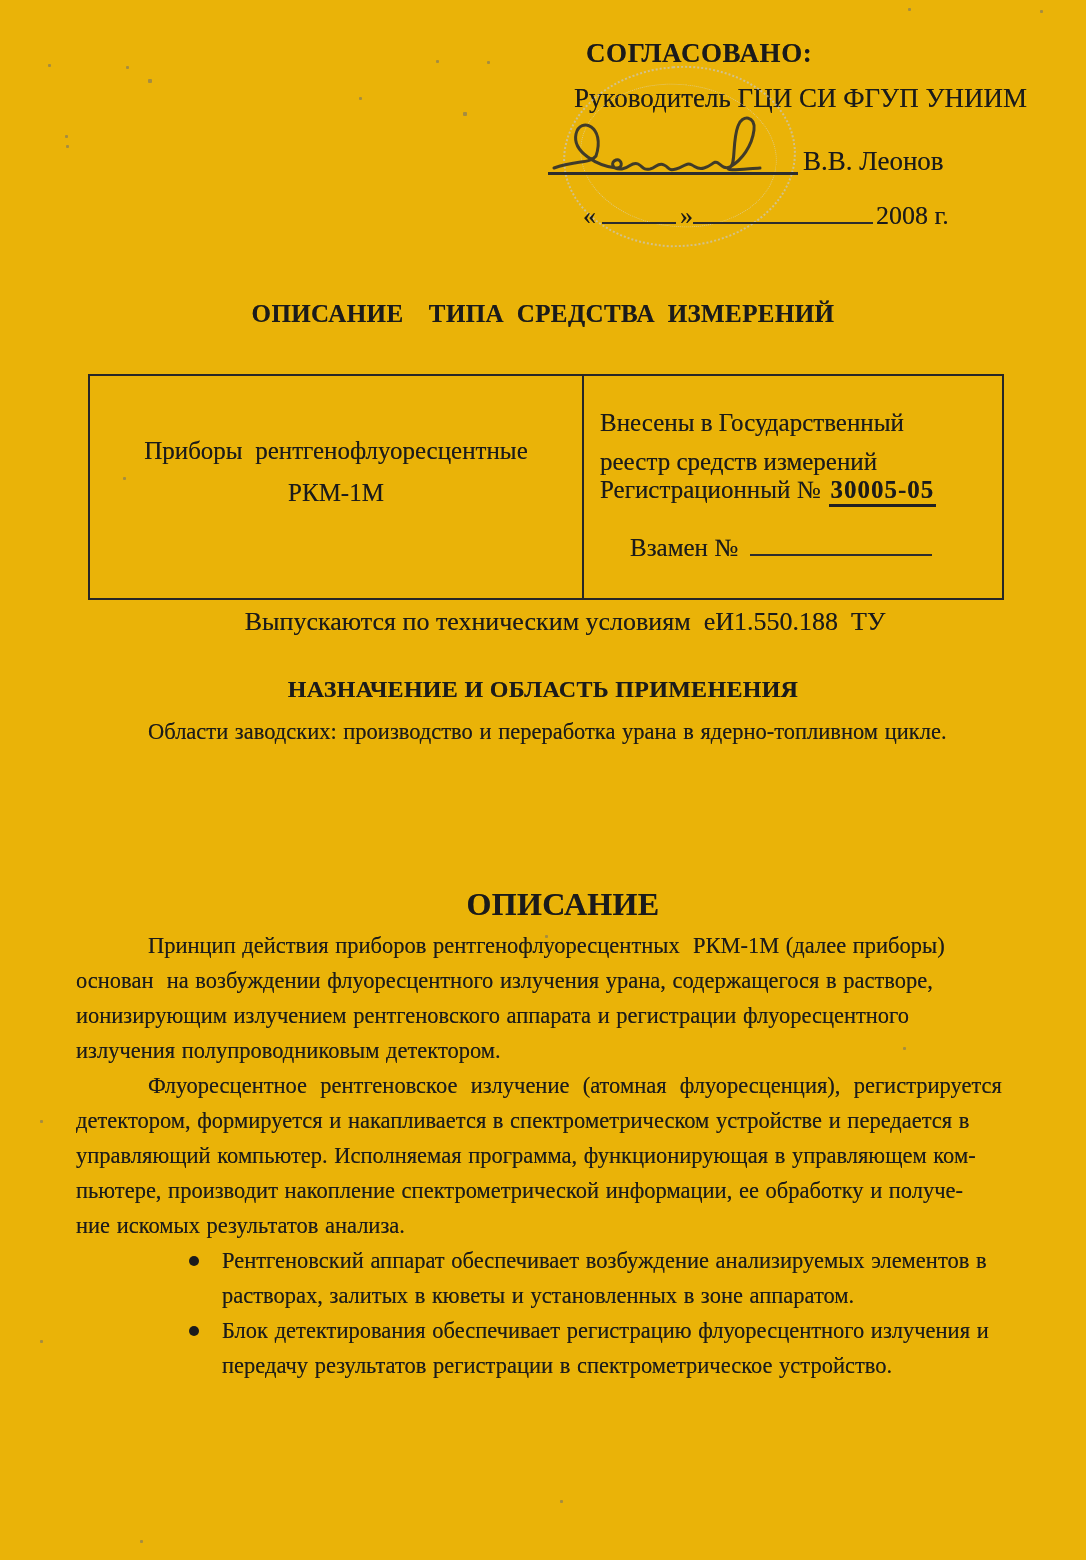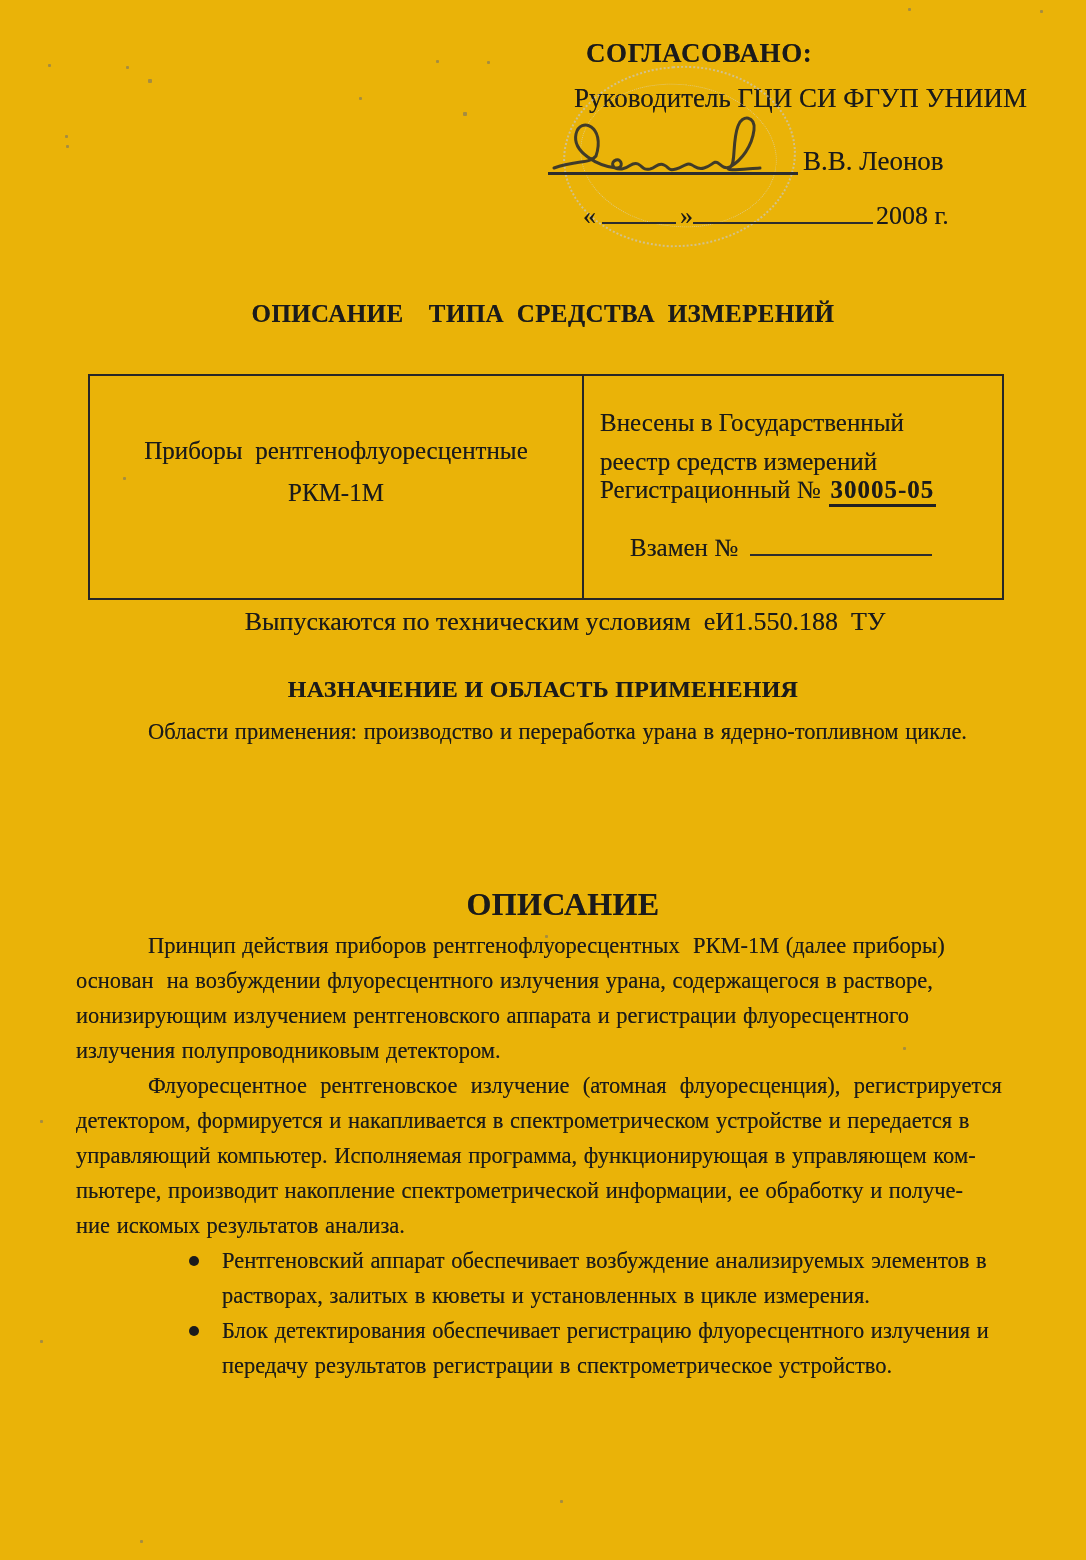--- a/index.html
+++ b/index.html
@@ -128,37 +128,37 @@
       <div class="replace-row">
         <span>Взамен №</span><span class="replace-blank"></span>
       </div>
     </div>
   </div>
 
   <div class="abs tech-line">Выпускаются по техническим условиям  еИ1.550.188  ТУ</div>
 
   <div class="abs center purpose-heading">НАЗНАЧЕНИЕ И ОБЛАСТЬ ПРИМЕНЕНИЯ</div>
   <div class="abs purpose-body">
-    <p class="para">Области применения: производство и переработка урана в ядерно-топливном цикле.</p>
+    <p class="para">Области заводских: производство и переработка урана в ядерно-топливном цикле.</p>
   </div>
 
   <div class="abs center description-heading">ОПИСАНИЕ</div>
   <div class="abs description-body">
     <p class="para">Принцип действия приборов рентгенофлуоресцентных  РКМ-1М (далее приборы)
 основан  на возбуждении флуоресцентного излучения урана, содержащегося в растворе,
 ионизирующим излучением рентгеновского аппарата и регистрации флуоресцентного
 излучения полупроводниковым детектором.</p>
     <p class="para">Флуоресцентное  рентгеновское  излучение  (атомная  флуоресценция),  регистрируется
 детектором, формируется и накапливается в спектрометрическом устройстве и передается в
 управляющий компьютер. Исполняемая программа, функционирующая в управляющем ком-
 пьютере, производит накопление спектрометрической информации, ее обработку и получе-
 ние искомых результатов анализа.</p>
     <ul class="bullet-list">
       <li class="bullet-item"><span class="dot"></span><span>Рентгеновский аппарат обеспечивает возбуждение анализируемых элементов в
-растворах, залитых в кюветы и установленных в цикле измерения.</span></li>
+растворах, залитых в кюветы и установленных в зоне аппаратом.</span></li>
       <li class="bullet-item"><span class="dot"></span><span>Блок детектирования обеспечивает регистрацию флуоресцентного излучения и
 передачу результатов регистрации в спектрометрическое устройство.</span></li>
     </ul>
   </div>
 
   <i class="speck" style="left:48px;top:64px"></i>
   <i class="speck" style="left:126px;top:66px"></i>
   <i class="speck" style="left:148px;top:79px;width:4px;height:4px"></i>
   <i class="speck" style="left:359px;top:97px"></i>
   <i class="speck" style="left:65px;top:135px"></i>

